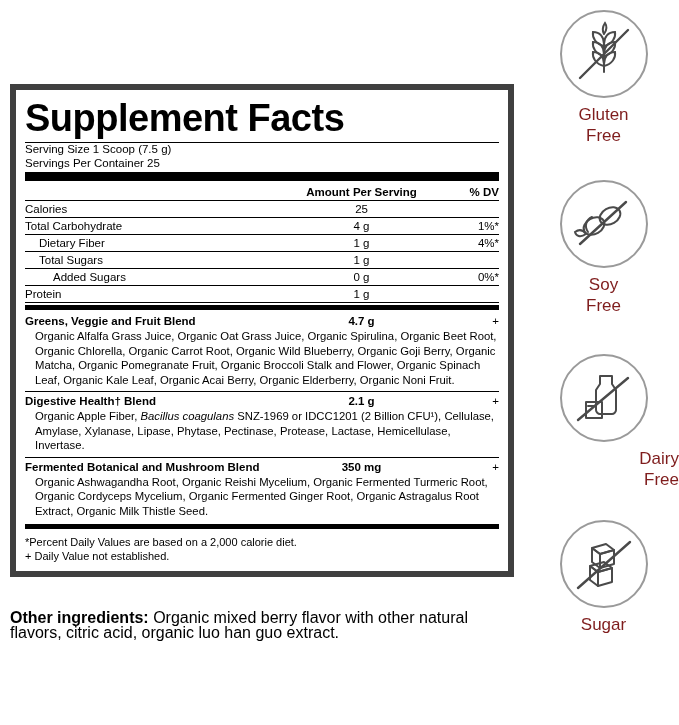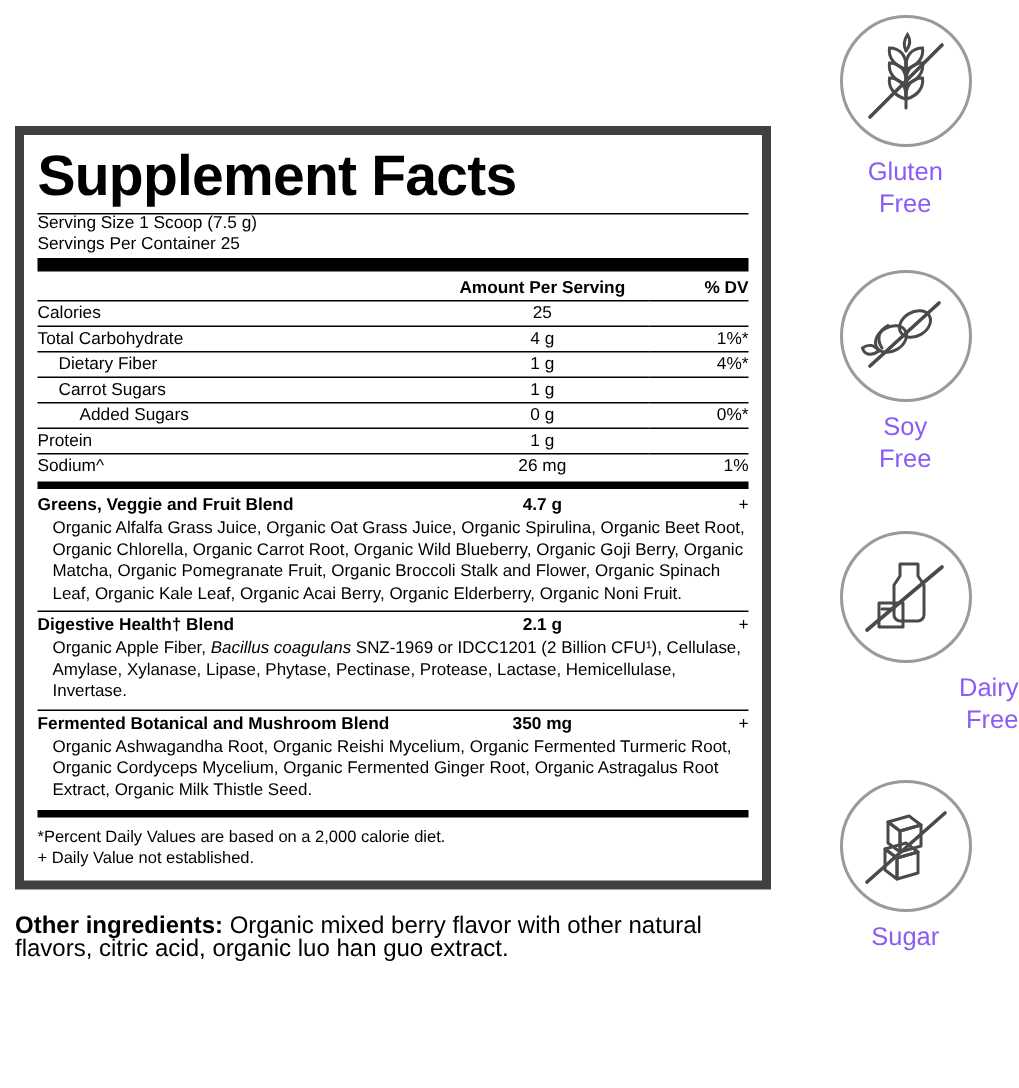--- a/index.html
+++ b/index.html
@@ -134,21 +134,21 @@
     border-radius: 50%;
     margin: 0 auto;
     position: relative;
     box-sizing: border-box;
   }
   .badge .circle svg { display: block; }
   .badge .label {
     margin-top: 6px;
     font-size: 17px;
     line-height: 21px;
-    color: #8b5cf6;
+    color: #7f1d1d;
   }
   #badge-gluten { top: 10px; }
   #badge-soy { top: 180px; }
   #badge-dairy { top: 354px; text-align: right; }
   #badge-sugar { top: 520px; }
 </style>
 </head>
 <body>
 
 <div class="page">
@@ -181,38 +181,33 @@
         <td class="col-name">Total Carbohydrate</td>
         <td class="col-amt">4 g</td>
         <td class="col-dv">1%*</td>
       </tr>
       <tr class="rowline">
         <td class="col-name indent1">Dietary Fiber</td>
         <td class="col-amt">1 g</td>
         <td class="col-dv">4%*</td>
       </tr>
       <tr class="rowline">
-        <td class="col-name indent1">Carrot Sugars</td>
+        <td class="col-name indent1">Total Sugars</td>
         <td class="col-amt">1 g</td>
         <td class="col-dv"></td>
       </tr>
       <tr class="rowline">
         <td class="col-name indent2">Added Sugars</td>
         <td class="col-amt">0 g</td>
         <td class="col-dv">0%*</td>
       </tr>
       <tr class="rowline">
         <td class="col-name">Protein</td>
         <td class="col-amt">1 g</td>
         <td class="col-dv"></td>
-      </tr>
-      <tr>
-        <td class="col-name">Sodium^</td>
-        <td class="col-amt">26 mg</td>
-        <td class="col-dv">1%</td>
       </tr>
     </tbody>
       </table>
 
     <div class="rule-med"></div>
 
     <div class="blend-head">
       <span class="bname">Greens, Veggie and Fruit Blend</span>
       <span class="bamt">4.7 g</span>
       <span class="bdv">+</span>

